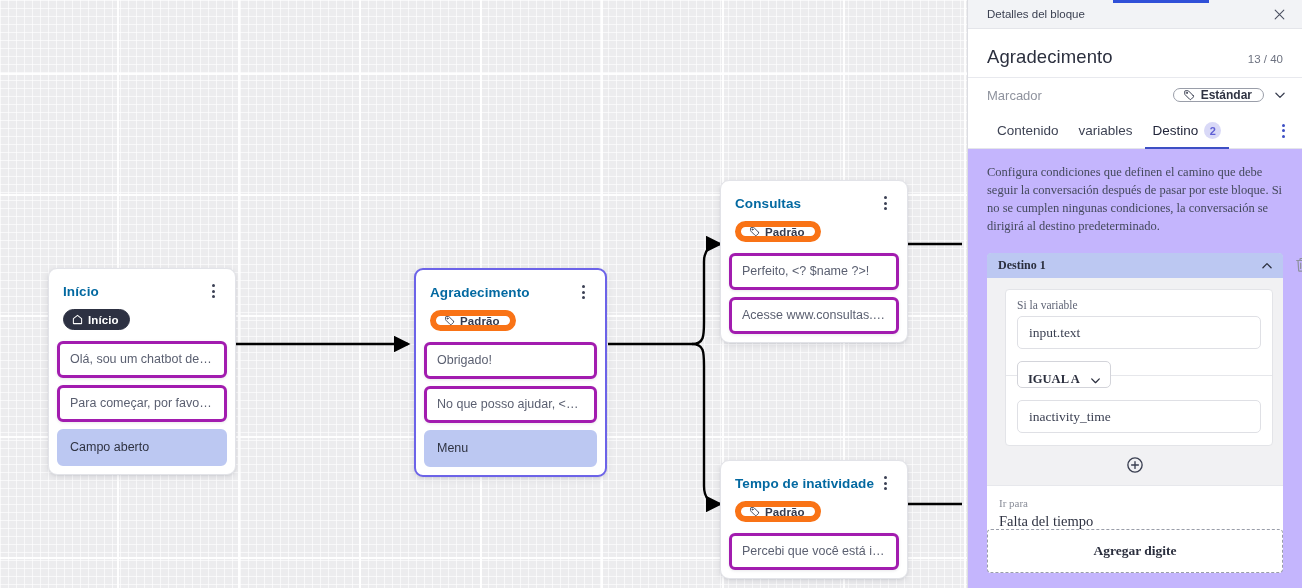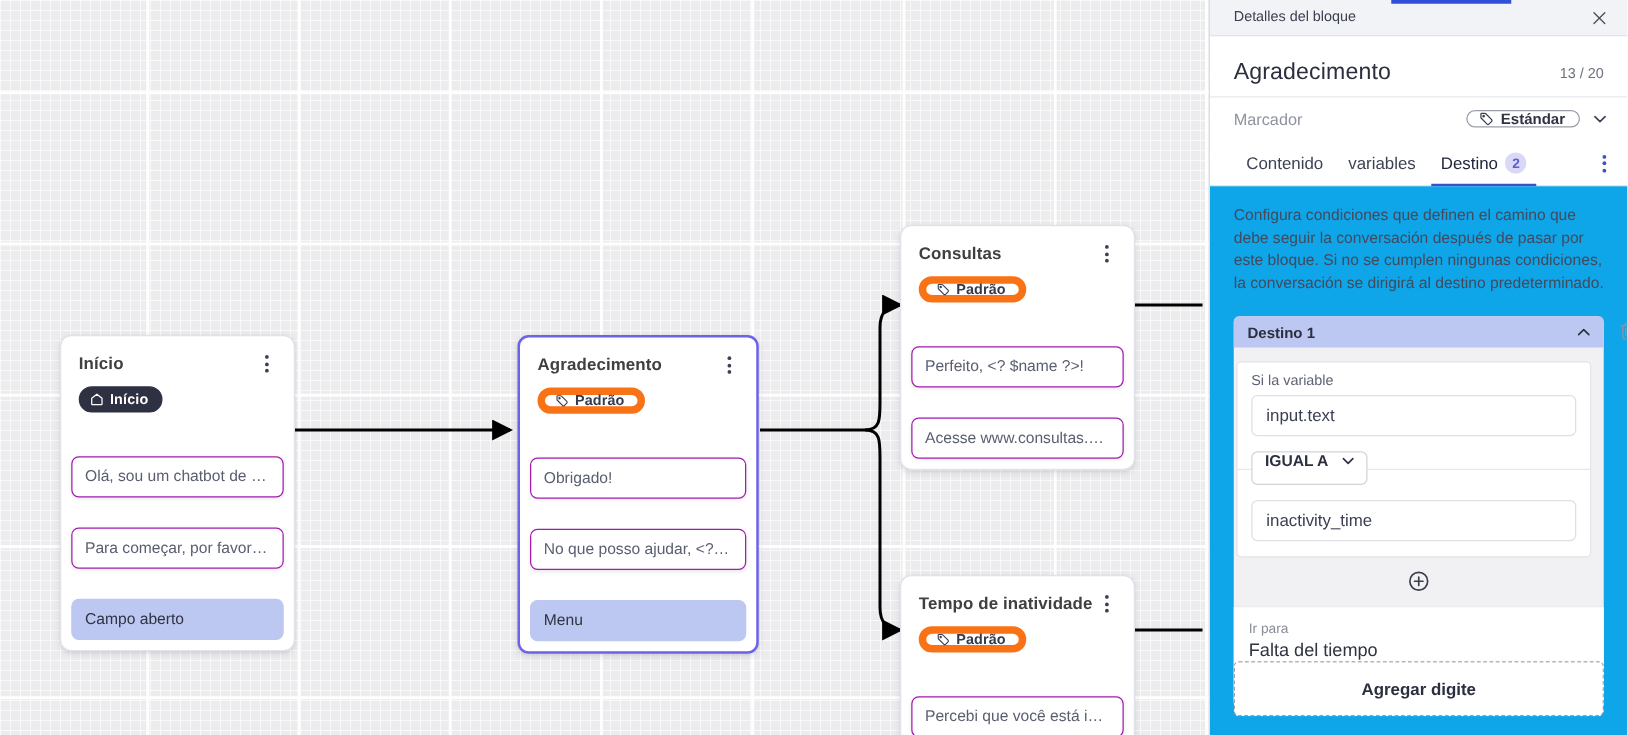--- a/index.html
+++ b/index.html
@@ -32,21 +32,21 @@
     position: absolute;
     background: #ffffff;
     border: 1px solid #e2e3e8;
     border-radius: 9px;
     box-shadow: 0 2px 6px rgba(40,44,63,.10), 0 1px 2px rgba(40,44,63,.06);
     padding: 0;
   }
   .node.selected { border: 2px solid #6c63e8; }
   .node-head { padding: 13px 14px 0 14px; }
   .node-title {
-    font-size: 13.5px; color: #404040; font-weight: 600;
+    font-size: 13.5px; color: #0369a1; font-weight: 600;
     letter-spacing: .1px; line-height: 16px;
     display: inline-block; max-width: 140px;
   }
   .kebab {
     float: right; width: 16px; height: 18px;
     display: flex; flex-direction: column; align-items: center;
     justify-content: space-between; padding: 2px 0; cursor: pointer;
   }
   .kebab i { display: block; width: 3px; height: 3px; border-radius: 50%; background: #3b4054; }
   .badge {
@@ -55,28 +55,27 @@
     height: 21px; padding: 0 10px 0 8px;
     border-radius: 11px; font-size: 11.5px; font-weight: 700;
     letter-spacing: .1px;
   }
   .badge.default { border: 6px solid #f97316; color: #353a4c; background: #fff; align-items: center; }
   .badge.start   { background: #2d3142; color: #ffffff; border: 1px solid #2d3142; }
   .badge svg { display: block; }
   .node-body { padding: 0 8px 8px 8px; }
   .msg {
     background: #ffffff;
-    border: 1px solid #a21caf;
+    border: 3px solid #a21caf;
     border-radius: 6px;
     box-shadow: 0 1px 3px rgba(40,44,63,.10);
     font-size: 12.5px; color: #5a5f70;
     padding: 8px 10px; margin-bottom: 7px;
     white-space: nowrap; overflow: hidden; text-overflow: ellipsis;
     line-height: 15px;
-    margin-top: 24px;
   }
   .msg:last-child { margin-bottom: 0; }
   .msg.highlight {
     background: #bcc8f2; border-color: #bcc8f2; color: #2f3342;
     font-weight: 400; box-shadow: none;
   }
 
   
   #panel {
     position: absolute; right: 0; top: 0;
@@ -137,58 +136,58 @@
     min-width: 17px; height: 17px; border-radius: 50%;
     background: #d9d9f7; color: #5f5fd4; font-size: 11px; font-weight: 700;
   }
   .tabs-kebab {
     margin-left: auto; width: 18px; height: 20px; cursor: pointer;
     display: flex; flex-direction: column; align-items: center;
     justify-content: space-between; padding: 3px 0;
   }
   .tabs-kebab i { width: 3px; height: 3px; border-radius: 50%; background: #3d4fc4; }
 
-  .panel-body { flex: 1; overflow: hidden; padding: 14px 19px 0 19px; background: #0ea5e9; position: relative; }
+  .panel-body { flex: 1; overflow: hidden; padding: 14px 19px 0 19px; background: #c4b5fd; position: relative; font-family: Liberation Serif, serif; }
   .desc { font-size: 12.5px; color: #44495c; line-height: 18px; }
 
   .dest-card {
     margin-top: 18px;
     border-radius: 5px;
     background: #f1f1f3;
     position: relative;
   }
   .dest-head {
     background: #bcc8f2; border-radius: 4px 4px 0 0;
     height: 25px; display: flex; align-items: center;
     padding: 0 9px 0 11px;
   }
   .dest-head .lbl { font-size: 12px; font-weight: 700; color: #2b2f3e; flex: 1; }
   .dest-head .caret { cursor: pointer; display:flex; }
   .trash {
     position: absolute; right: -27px; top: 3px; width: 16px; height: 18px; cursor: pointer;
   }
   .cond-box {
-    margin: 11px 10px 0 2px; background: #fff;
+    margin: 11px 10px 0 18px; background: #fff;
     border: 1px solid #e3e4e8; border-radius: 4px;
     padding: 9px 11px 12px 11px; position: relative;
   }
   .cond-label { font-size: 11.5px; color: #5f6475; margin-bottom: 5px; }
   .fld {
     border: 1px solid #dfe0e5; border-radius: 5px;
     height: 33px; background: #fff;
     display: flex; align-items: center; padding: 0 11px;
     font-size: 13.5px; color: #3a3f51; cursor: text;
   }
   .op-row { position: relative; height: 33px; margin: 9px 0 9px 0; }
   .op-row:before {
     content: ""; position: absolute; left: -11px; right: -11px; top: 50%;
     height: 1px; background: #e6e7eb;
   }
   .op-chip {
-    position: relative; display: inline-flex; align-items: flex-start; gap: 9px;
+    position: relative; display: inline-flex; align-items: flex-end; gap: 9px;
     border: 1px solid #d3d4da; border-radius: 5px; background: #fff;
     height: 27px; padding: 0 8px 0 10px; margin-top: 3px;
     font-size: 12.5px; font-weight: 700; color: #2b2f3e; cursor: pointer;
   }
   .plus-row { display: flex; justify-content: center; padding: 10px 0 11px 0; }
   .plus-btn { width: 18px; height: 18px; cursor: pointer; display:flex; }
   .goto-card {
     background: #fff; border-top: 1px solid #e7e8ec;
     border-radius: 0 0 4px 4px;
     padding: 10px 12px 11px 12px; display: flex; align-items: flex-start; flex-direction: column;
@@ -342,21 +341,21 @@
       <span class="t">Detalles del bloque</span>
       <span class="close-x">
         <svg width="13" height="13" viewBox="0 0 24 24" stroke="#4a4f60" stroke-width="2" stroke-linecap="round" fill="none">
           <path d="M4 4 L20 20 M20 4 L4 20"></path>
         </svg>
       </span>
     </div>
 
     <div class="panel-title-row">
       <span class="panel-title">Agradecimento</span>
-      <span class="char-count">13 / 20</span>
+      <span class="char-count">13 / 40</span>
     </div>
 
     <div class="marker-row">
       <span class="marker-label">Marcador</span>
       <span class="marker-chip">
         <svg width="12" height="12" viewBox="0 0 24 24" fill="none" stroke="#3a3f51" stroke-width="2" stroke-linecap="round" stroke-linejoin="round">
           <path d="M20.6 13.4 L11.3 4.1 a2 2 0 0 0-1.4-.6 H4.5 a1 1 0 0 0-1 1 v5.4 a2 2 0 0 0 .6 1.4 l9.3 9.3 a2 2 0 0 0 2.8 0 l4.4-4.4 a2 2 0 0 0 0-2.8 Z"></path>
           <circle cx="7.8" cy="7.8" r="1.1"></circle>
         </svg>
         <span>Estándar</span>

